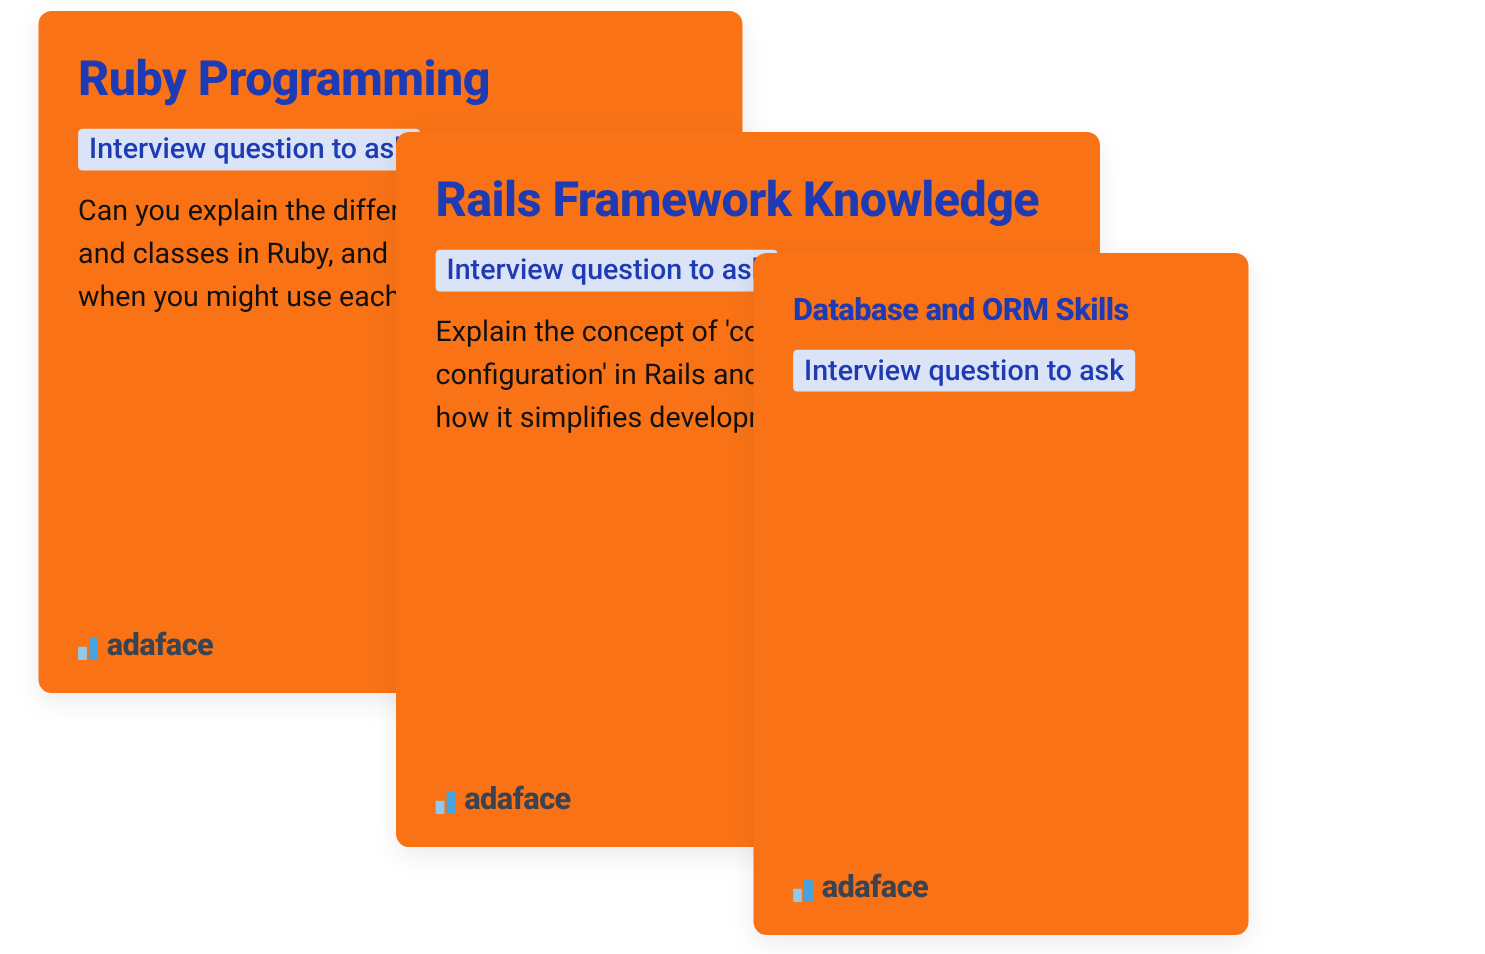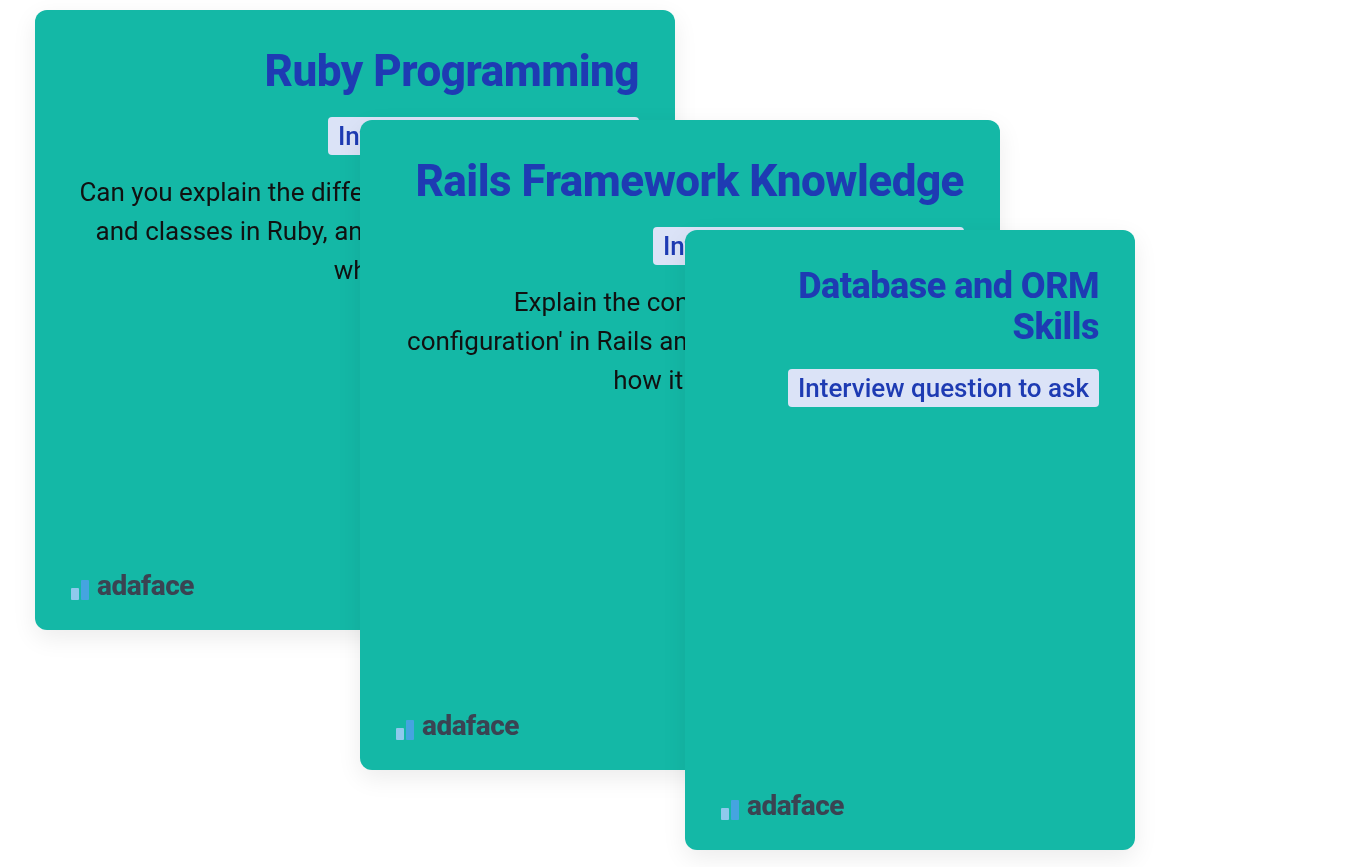--- a/index.html
+++ b/index.html
@@ -10,25 +10,24 @@
   body {
     font-family: -apple-system, BlinkMacSystemFont, 'Segoe UI', Roboto, Helvetica, Arial, sans-serif;
     background: #ffffff;
     width: 1350px;
     height: 867px;
     position: relative;
     overflow: hidden;
   }
   .card {
     position: absolute;
-    background: #14b8a6;
+    background: #f97316;
     border-radius: 12px;
     padding: 36px 36px 30px 36px;
     box-shadow: 0 8px 24px rgba(0,0,0,0.08);
-    text-align: right;
   }
   .card-1 {
     left: 35px;
     top: 10px;
     width: 640px;
     height: 620px;
     z-index: 1;
   }
   .card-2 {
     left: 360px;
@@ -46,22 +45,21 @@
   }
   .card-title {
     font-size: 44px;
     font-weight: 800;
     color: #1e3bb3;
     line-height: 1.15;
     margin-bottom: 20px;
     letter-spacing: -0.5px;
   }
   .card-3 .card-title {
-    font-size: 36px;
-    margin-left: 48px;
+    font-size: 28px;
   }
   .badge {
     display: inline-block;
     background: #dbe3f7;
     color: #1e3bb3;
     font-size: 26px;
     font-weight: 500;
     padding: 4px 10px;
     border-radius: 4px;
     margin-bottom: 18px;

